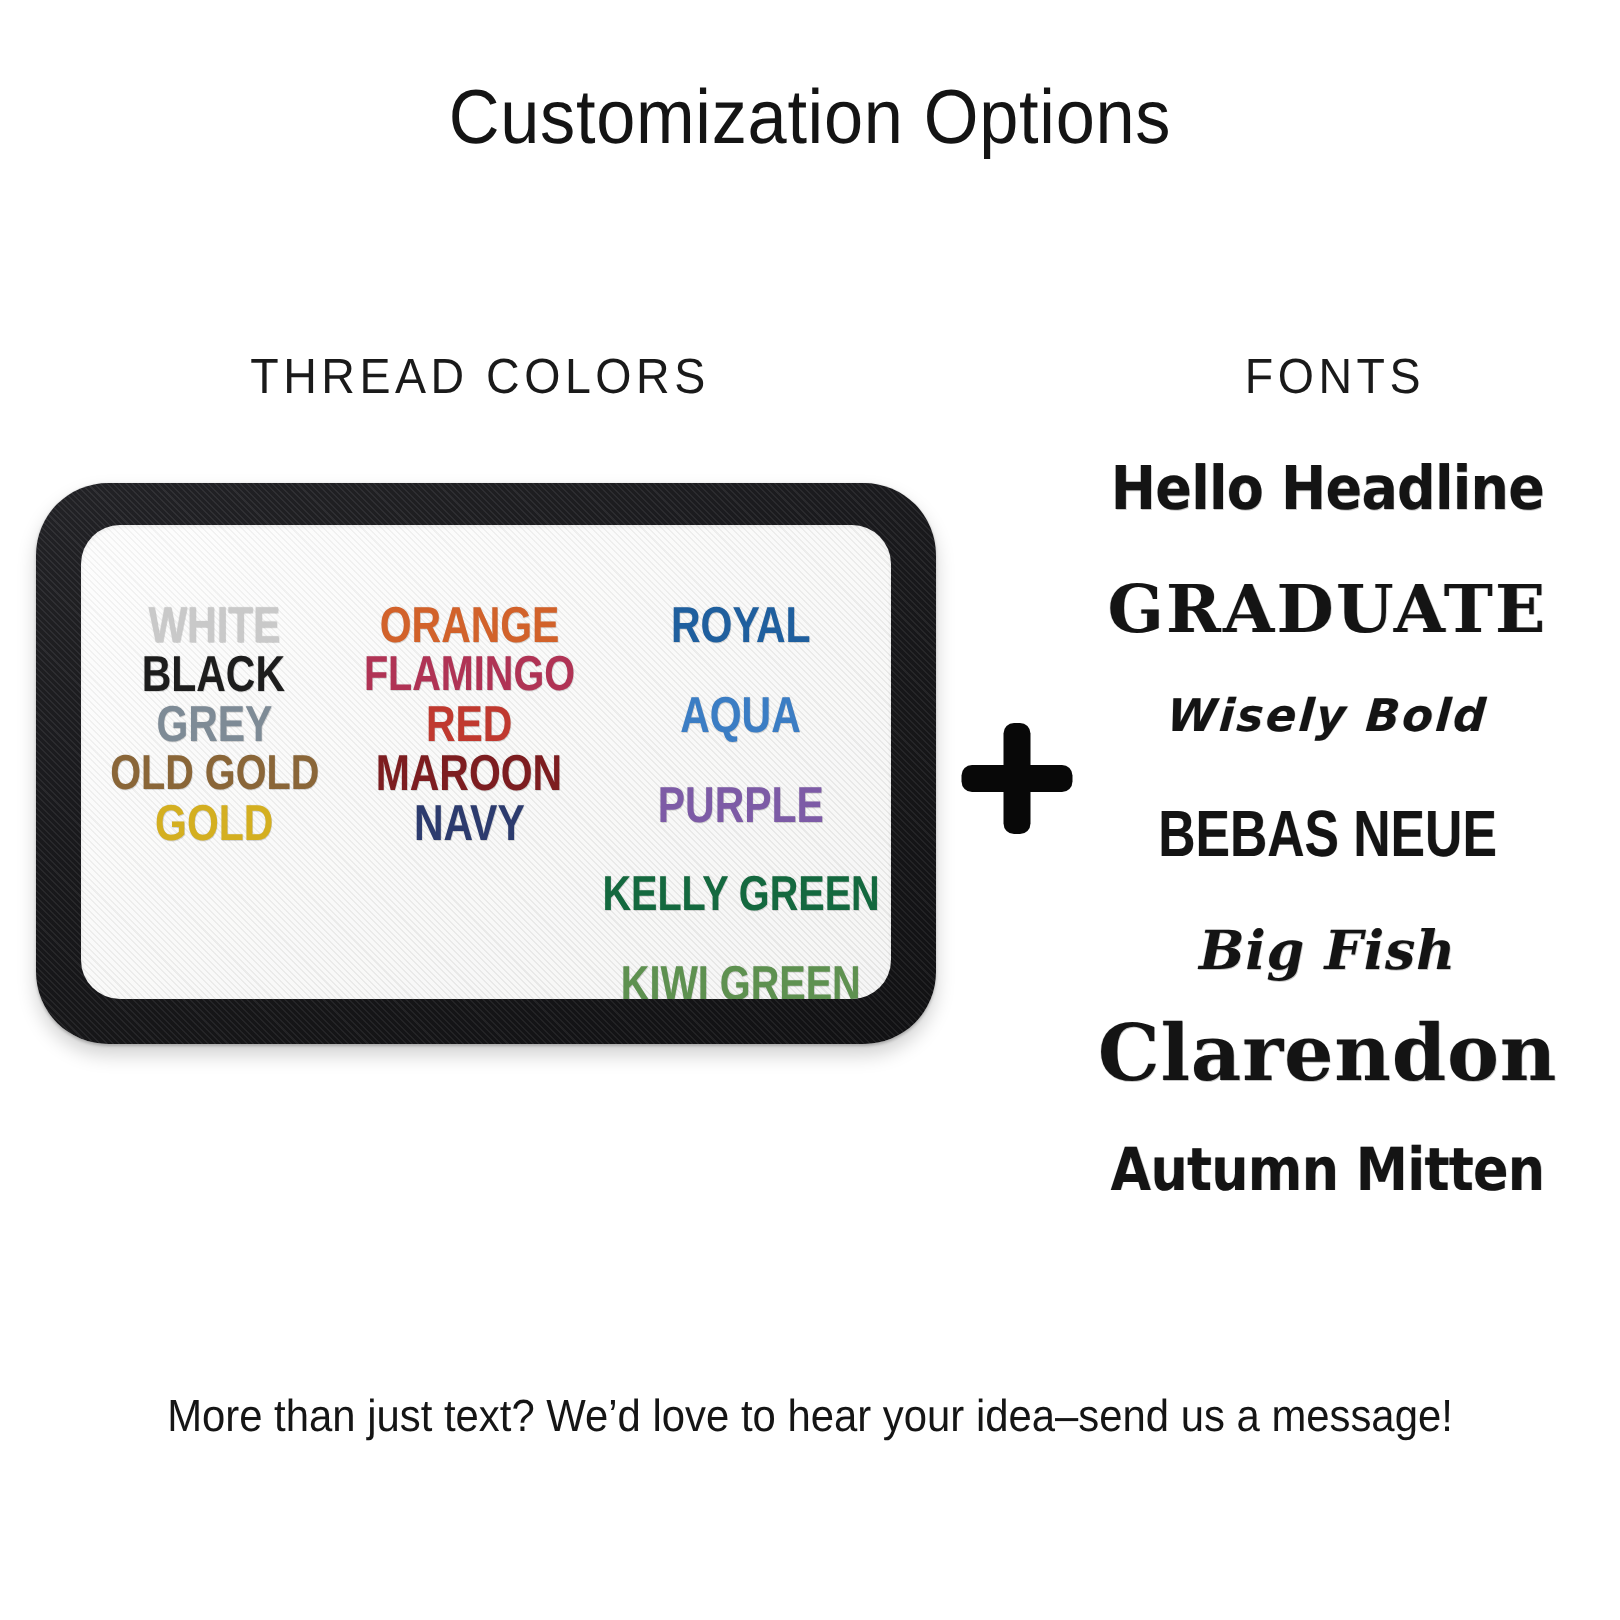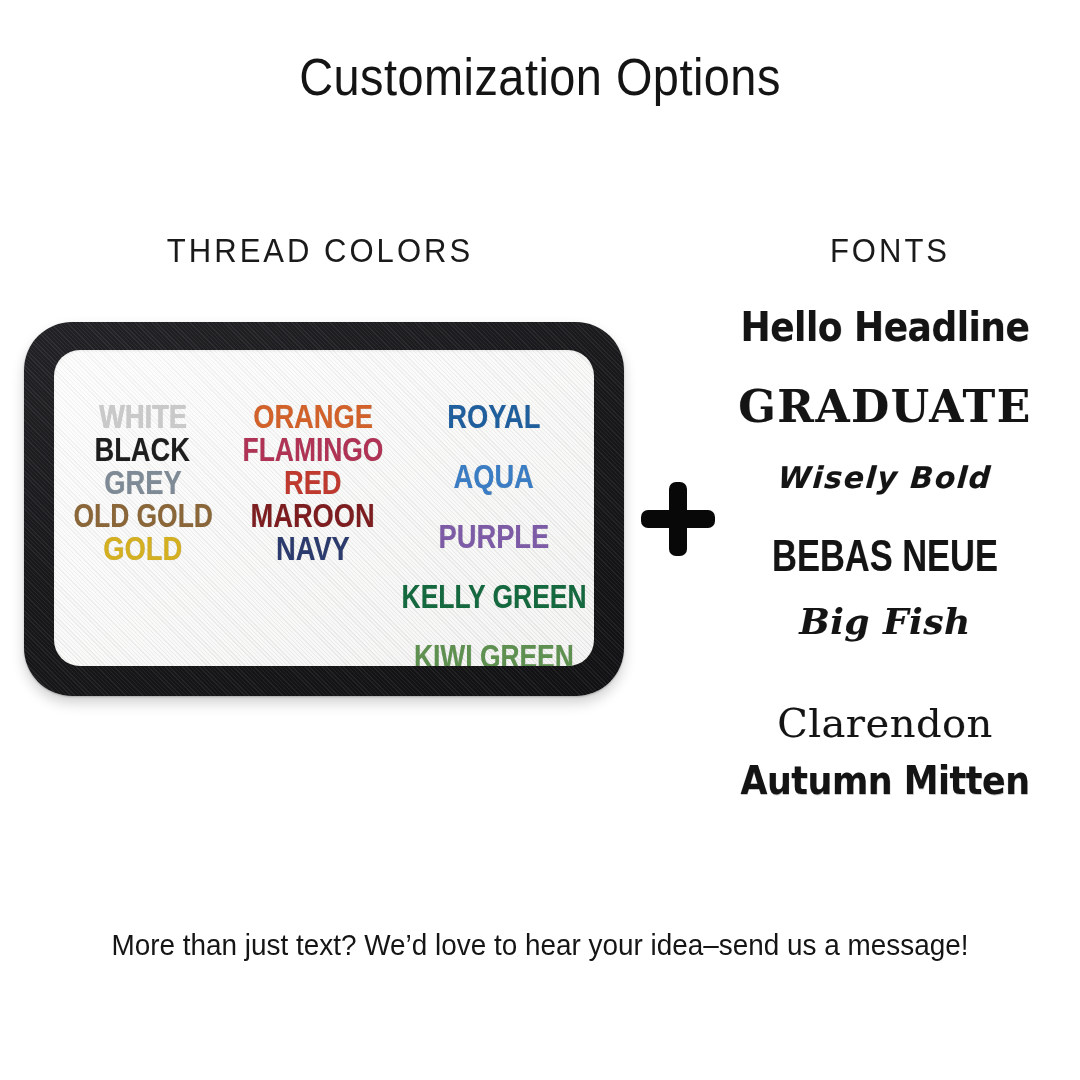--- a/index.html
+++ b/index.html
@@ -186,33 +186,33 @@
   }
   .fs-bebas {
     top: 232px;
     font-family: "Liberation Sans Narrow", "Liberation Sans", sans-serif;
     font-weight: 700;
     font-size: 42px;
     letter-spacing: 0px;
     transform: scaleX(0.82) scaleY(1.04);
   }
   .fs-bigfish {
-    top: 300px;
+    top: 313px;
     font-family: "DejaVu Serif", serif;
     font-style: italic;
     font-weight: 700;
     font-size: 36px;
     letter-spacing: 0.5px;
     text-align: center;
   }
   .fs-clarendon {
-    top: 400px;
+    top: 372px;
     font-family: "DejaVu Serif", serif;
-    font-weight: 400;
-    font-size: 40px;
+    font-weight: 700;
+    font-size: 52px;
     letter-spacing: 0.5px;
   }
   .fs-autumn {
     top: 460px;
     font-family: "DejaVu Sans", sans-serif;
     font-weight: 700;
     font-size: 36px;
     letter-spacing: -0.5px;
     transform: scaleX(0.97) scaleY(1.1);
   }

